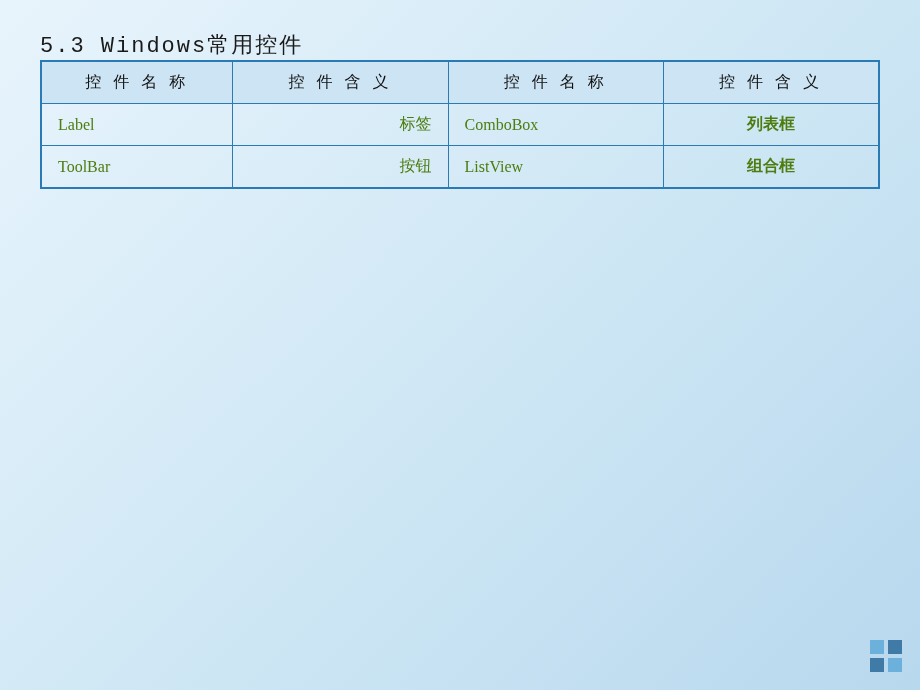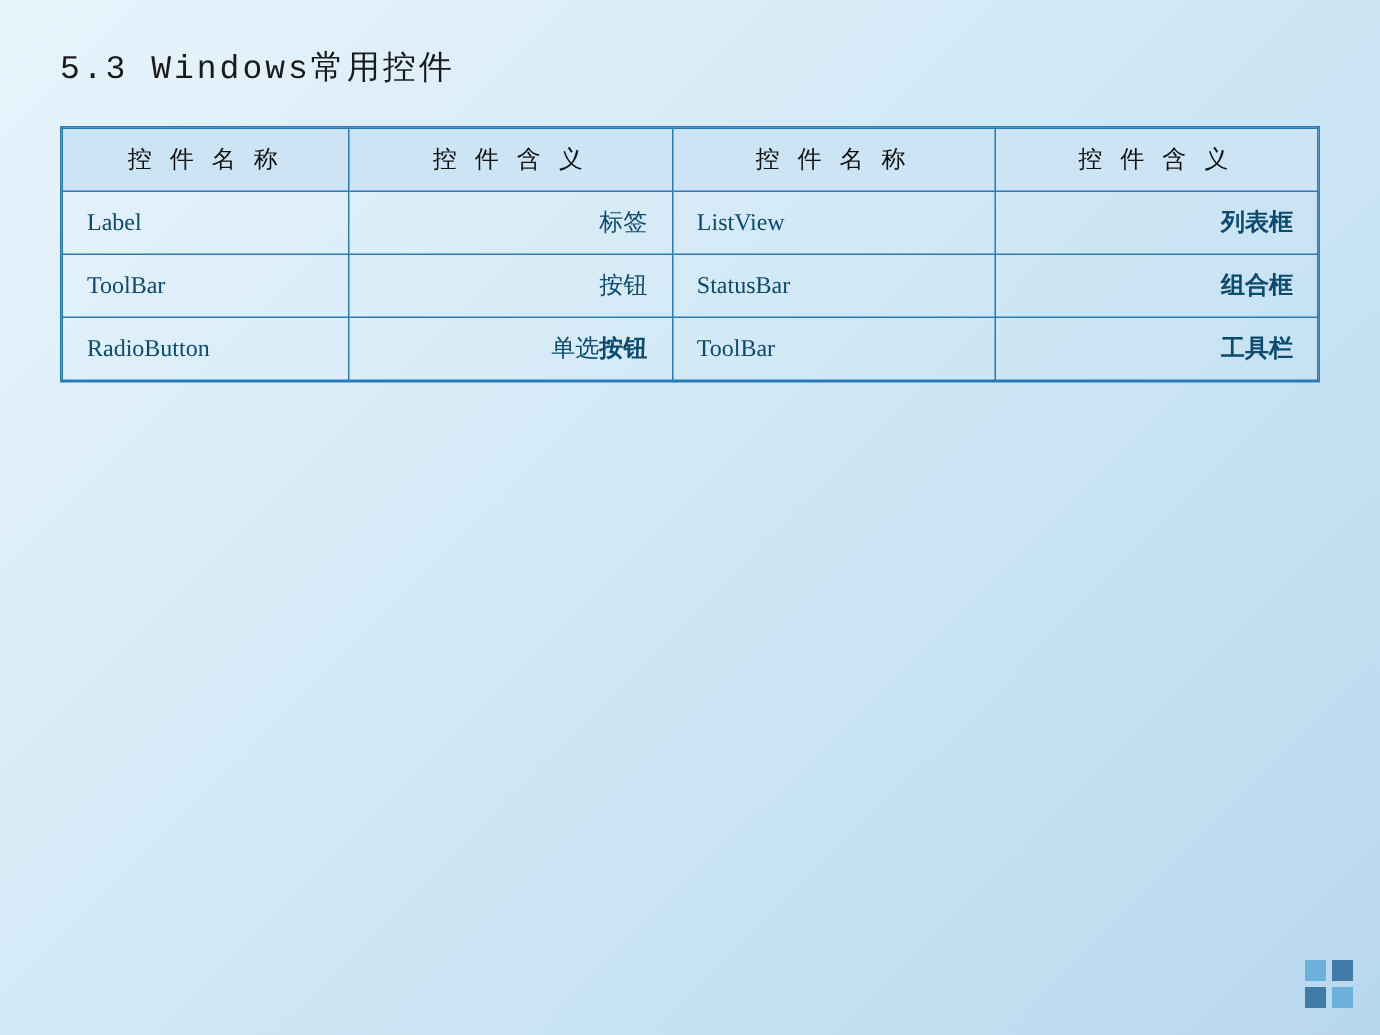--- a/index.html
+++ b/index.html
@@ -21,21 +21,20 @@
       width: 920px;
       height: 690px;
       padding: 30px 40px;
       display: flex;
       flex-direction: column;
     }
 
     .page-title {
       font-size: 22px;
       color: #1a1a1a;
-      margin-bottom: 24px;
       font-family: 'Courier New', monospace;
       letter-spacing: 2px;
       font-weight: normal;
     }
 
     .table-wrapper {
       border: 1.5px solid #2a7ab5;
       width: 100%;
     }
 
@@ -53,39 +52,39 @@
       font-weight: normal;
       color: #111;
       letter-spacing: 4px;
       margin-left: 48px;
     }
 
     tbody tr td {
       border: 1px solid #2a7ab5;
       padding: 10px 16px;
       font-size: 16px;
-      color: #0c4a6e;
+      color: #4d7c0f;
       vertical-align: middle;
     }
 
     tbody tr td:nth-child(1) {
       width: 160px;
       font-family: 'Times New Roman', serif;
     }
     tbody tr td:nth-child(2) {
       width: 180px;
       text-align: right;
     }
     tbody tr td:nth-child(3) {
       width: 180px;
       font-family: 'Times New Roman', serif;
     }
     tbody tr td:nth-child(4) {
       width: 180px;
-      text-align: right;
+      text-align: center;
     }
 
     
     .corner-deco {
       position: absolute;
       bottom: 18px;
       right: 18px;
       display: flex;
       flex-direction: column;
       gap: 4px;
@@ -121,34 +120,28 @@
           <th>控 件 名 称</th>
           <th>控 件 含 义</th>
           <th>控 件 名 称</th>
           <th>控 件 含 义</th>
         </tr>
       </thead>
       <tbody id="table-body">
       <tr>
             <td>Label</td>
             <td><span>标签</span></td>
-            <td>ListView</td>
+            <td>ComboBox</td>
             <td><span><b>列表框</b></span></td>
           </tr>
           <tr>
             <td>ToolBar</td>
             <td><span>按钮</span></td>
-            <td>StatusBar</td>
+            <td>ListView</td>
             <td><span><b>组合框</b></span></td>
-          </tr>
-          <tr>
-            <td>RadioButton</td>
-            <td><span>单选<b>按钮</b></span></td>
-            <td>ToolBar</td>
-            <td><span><b>工具栏</b></span></td>
           </tr>
         </tbody>
     </table>
   </div>
 </div>
 
 <div class="corner-deco">
   <div class="corner-deco-row">
     <div class="deco-sq"></div>
     <div class="deco-sq dark"></div>

